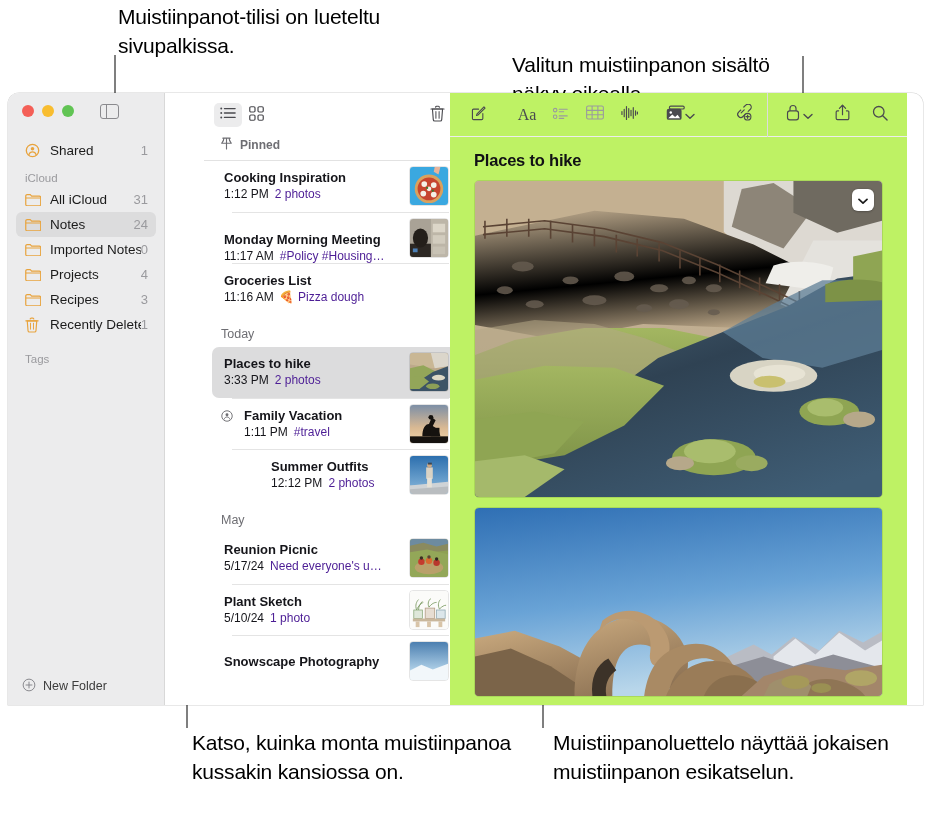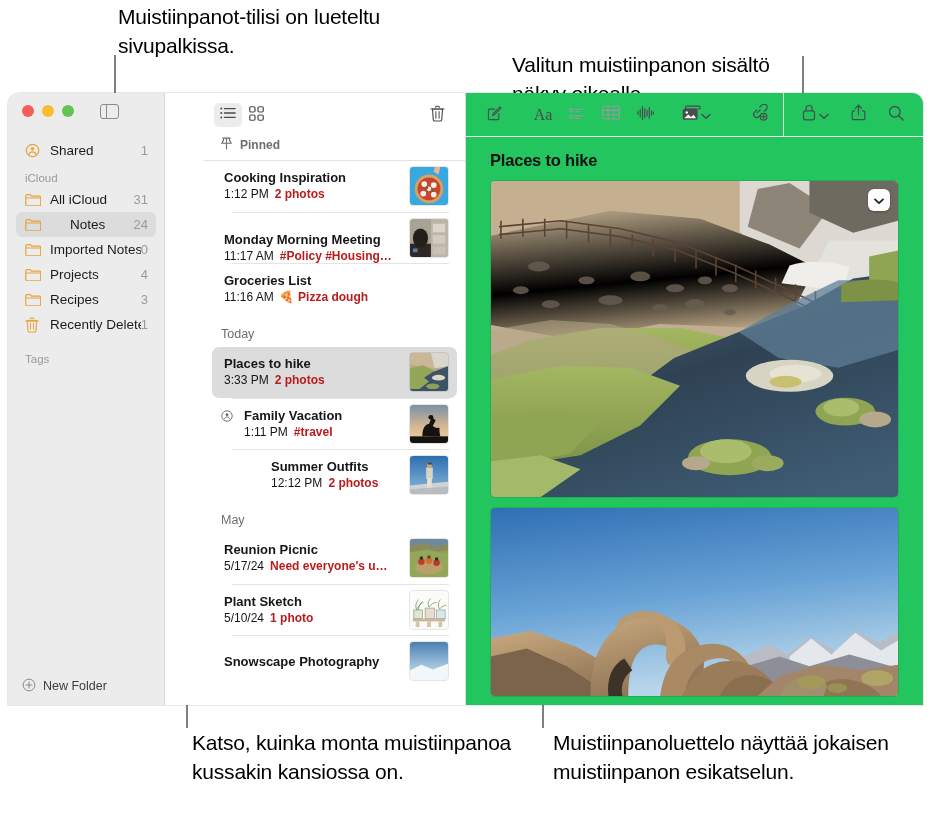--- a/index.html
+++ b/index.html
@@ -68,21 +68,21 @@
   .sb-row {
     position: relative;
     height: 25px;
     display: flex; align-items: center;
     margin: 0 8px;
     padding: 0 8px 0 9px;
     border-radius: 6px;
     font-size: 13.5px;
     color: #1b1b1b;
   }
-  .sb-row.selected { background: #dcdcdd; gap: 20px; }
+  .sb-row.selected { background: #dcdcdd; }
   .sb-icon {
     width: 18px; margin-right: 7px;
     display: flex; align-items: center; justify-content: flex-start;
     flex: 0 0 18px;
   }
   .sb-label { flex: 1 1 auto; white-space: nowrap; overflow: hidden; }
   .sb-count { color: #9a9a9e; font-size: 13px; }
   .sb-header {
     font-size: 11.5px; color: #9a9a9e;
     margin: 9px 0 3px 17px; font-weight: 400;
@@ -142,38 +142,38 @@
   .note-title {
     font-size: 13px; font-weight: 700; color: #15151a;
     white-space: nowrap; overflow: hidden; text-overflow: ellipsis;
     line-height: 17px;
   }
   .note-meta {
     font-size: 12px; color: #15151a; line-height: 17px;
     white-space: nowrap; overflow: hidden; text-overflow: ellipsis;
     display: flex; align-items: center; gap: 6px;
   }
-  .note-meta .snippet { color: #b91c1c; font-weight: 700; }
+  .note-meta .snippet { color: #4c1d95; font-weight: 400; }
   .note-date { font-weight: 400; }
   .note-thumb {
     width: 40px; height: 40px; border-radius: 4px;
     flex: 0 0 40px; overflow: hidden;
     border: 0.5px solid rgba(0,0,0,0.10);
     position: relative;
   }
   .shared-badge {
     position: absolute; left: -3px; top: 1px;
     width: 12px; height: 12px;
   }
   .note-row.has-badge .note-text { padding-left: 26px; }
 
   
   #editor {
-    position: absolute; left: 458px; top: 0;
-    width: 457px; height: 612px; background: #22c55e;
+    position: absolute; left: 442px; top: 0;
+    width: 457px; height: 612px; background: #bef264;
   }
   #editor-toolbar {
     height: 44px; display: flex; align-items: center;
     padding: 0 12px 0 14px; gap: 0;
     border-bottom: 0.5px solid #ededed;
   }
   .et-btn {
     width: 30px; height: 26px;
     display: flex; align-items: center; justify-content: center;
   }

